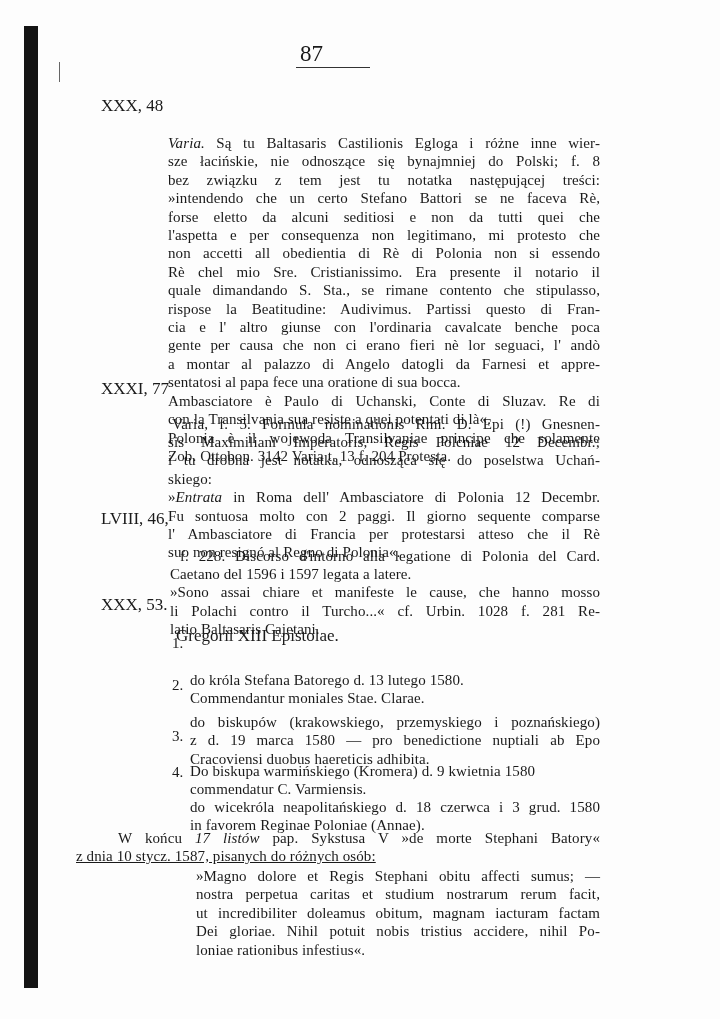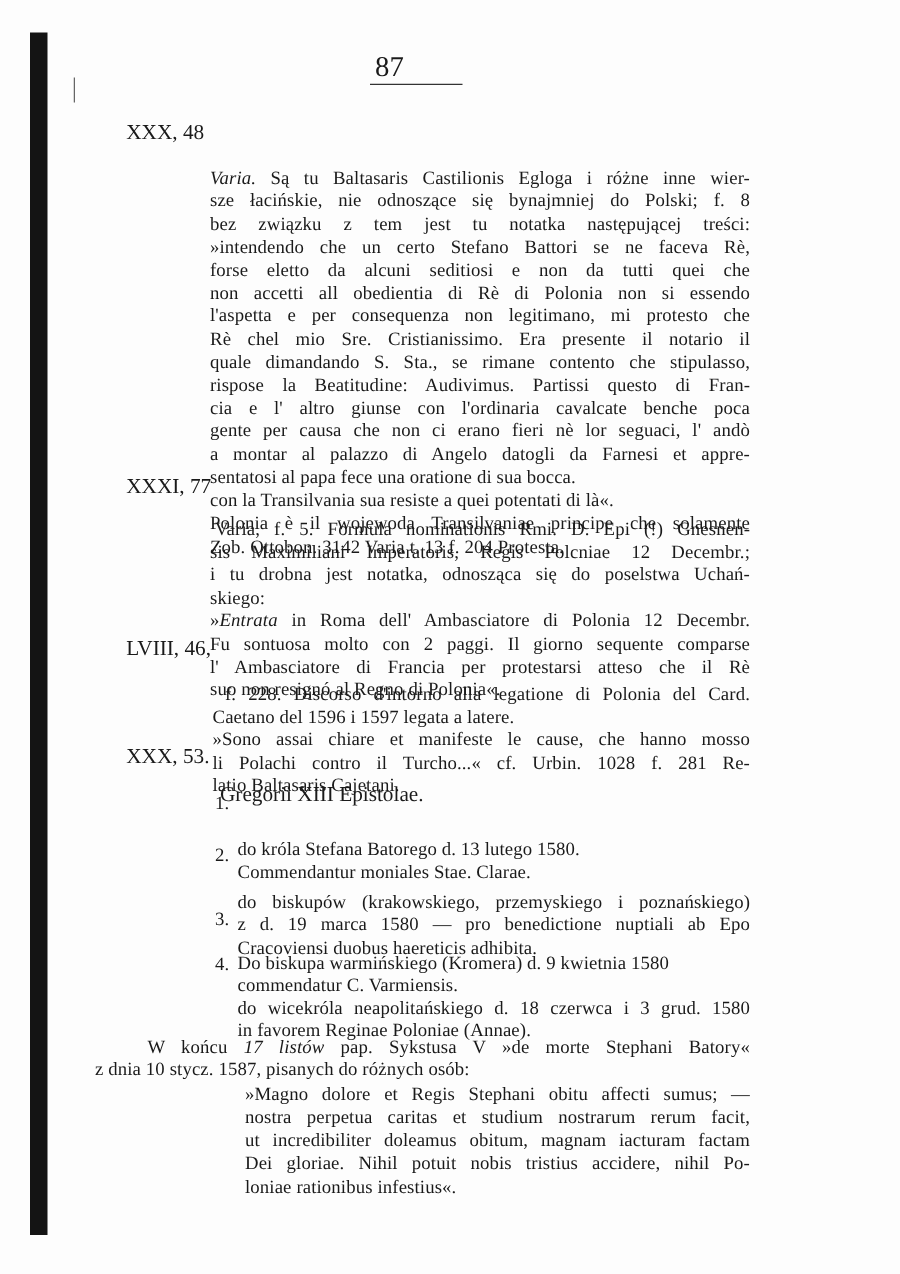--- a/index.html
+++ b/index.html
@@ -43,29 +43,30 @@
 
 <div class="content">
 
   <div class="ref" style="left:101px; top:97px;">XXX, 48</div>
   <div class="body-text" style="left:168px; top:97px; width:432px;">
     <span class="line"><span class="it">Varia.</span> Są tu Baltasaris Castilionis Egloga i różne inne wier-</span>
     <span class="line">sze łacińskie, nie odnoszące się bynajmniej do Polski; f. 8</span>
     <span class="line">bez związku z tem jest tu notatka następującej treści:</span>
     <span class="line">»intendendo che un certo Stefano Battori se ne faceva Rè,</span>
     <span class="line">forse eletto da alcuni seditiosi e non da tutti quei che</span>
+    <span class="line">l'aspetta e per consequenza non legitimano, mi protesto che</span>
     <span class="line">non accetti all obedientia di Rè di Polonia non si essendo</span>
-    <span class="line">l'aspetta e per consequenza non legitimano, mi protesto che</span>
     <span class="line">Rè chel mio Sre. Cristianissimo. Era presente il notario il</span>
     <span class="line">quale dimandando S. Sta., se rimane contento che stipulasso,</span>
     <span class="line">rispose la Beatitudine: Audivimus. Partissi questo di Fran-</span>
     <span class="line">cia e l' altro giunse con l'ordinaria cavalcate benche poca</span>
     <span class="line">gente per causa che non ci erano fieri nè lor seguaci, l' andò</span>
     <span class="line">a montar al palazzo di Angelo datogli da Farnesi et appre-</span>
     <span class="line last">sentatosi al papa fece una oratione di sua bocca.</span>
+    <span class="line">Ambasciatore è Paulo di Uchanski, Conte di Sluzav. Re di</span>
     <span class="line last">con la Transilvania sua resiste a quei potentati di là«.</span>
     <span class="line">Polonia è il wojewoda Transilvaniae principe che solamente</span>
     <span class="line last">Zob. Ottobon. 3142 Varia t. 13 f. 204 Protesta.</span>
   </div>
 
   <div class="ref" style="left:101px; top:380px;">XXXI, 77</div>
   <div class="body-text" style="left:172px; top:378px; width:428px;">
     <span class="line">Varia, f. 5. Formula nominationis Rmi. D. Epi (!) Gnesnen-</span>
   </div>
   <div class="body-text" style="left:168px; top:396px; width:432px;">
@@ -113,21 +114,21 @@
 
   <div class="num" style="left:172px; top:763px;">4.</div>
   <div class="body-text" style="left:190px; top:761px; width:410px;">
     <span class="line">do wicekróla neapolitańskiego d. 18 czerwca i 3 grud. 1580</span>
     <span class="line last">in favorem Reginae Poloniae (Annae).</span>
   </div>
 
   <div class="body-text" style="left:118px; top:792px; width:482px;">
     <span class="line">W końcu <span class="it">17 listów</span> pap. Sykstusa V »de morte Stephani Batory«</span>
   </div>
-  <div class="body-text" style="left:76px; top:810px; width:524px;">
+  <div class="body-text" style="left:76px; top:810px; width:524px;text-decoration:underline;">
     <span class="line last">z dnia 10 stycz. 1587, pisanych do różnych osób:</span>
   </div>
   <div class="body-text" style="left:196px; top:830px; width:404px;">
     <span class="line">»Magno dolore et Regis Stephani obitu affecti sumus; —</span>
     <span class="line">nostra perpetua caritas et studium nostrarum rerum facit,</span>
     <span class="line">ut incredibiliter doleamus obitum, magnam iacturam factam</span>
     <span class="line">Dei gloriae. Nihil potuit nobis tristius accidere, nihil Po-</span>
     <span class="line last">loniae rationibus infestius«.</span>
   </div>
 </div>

